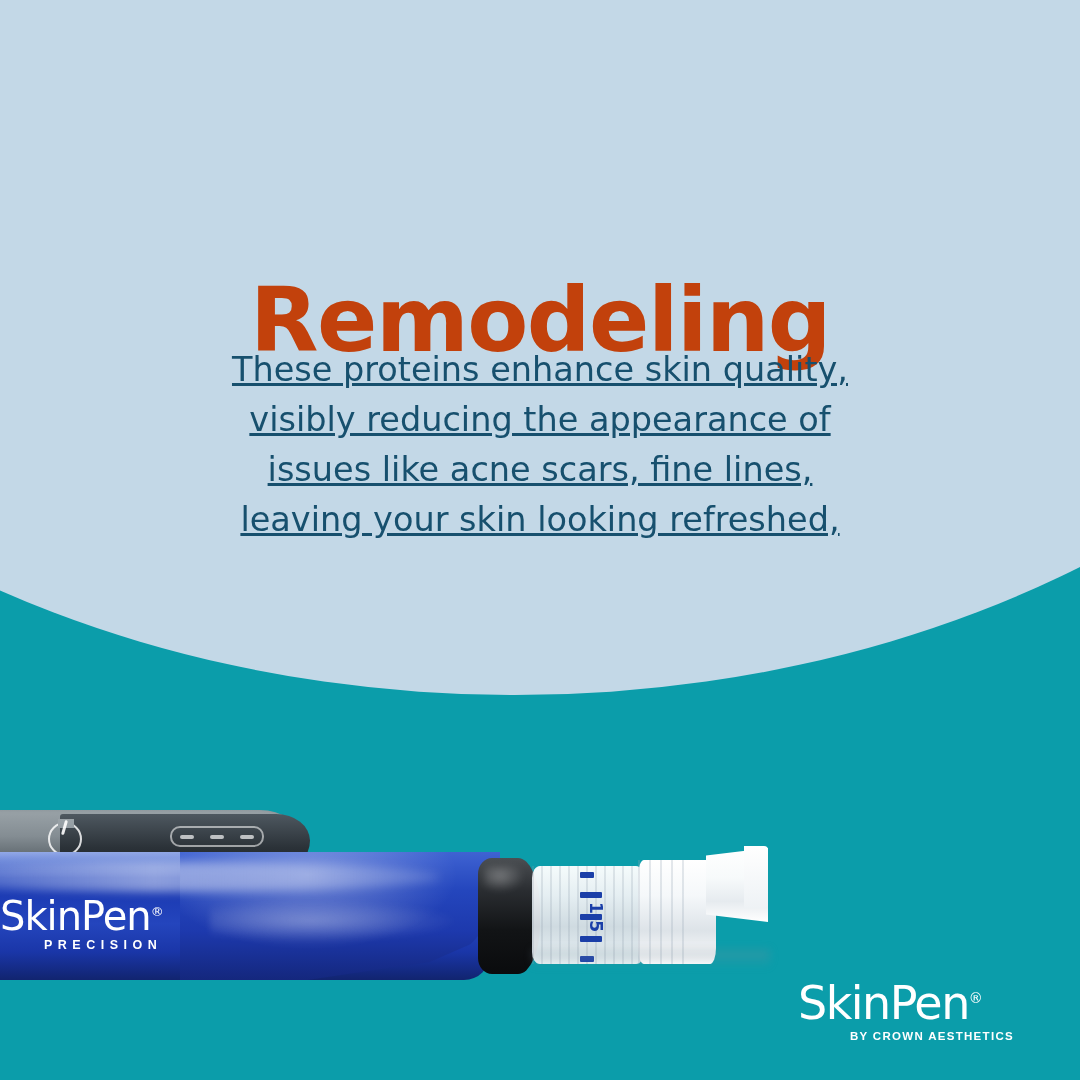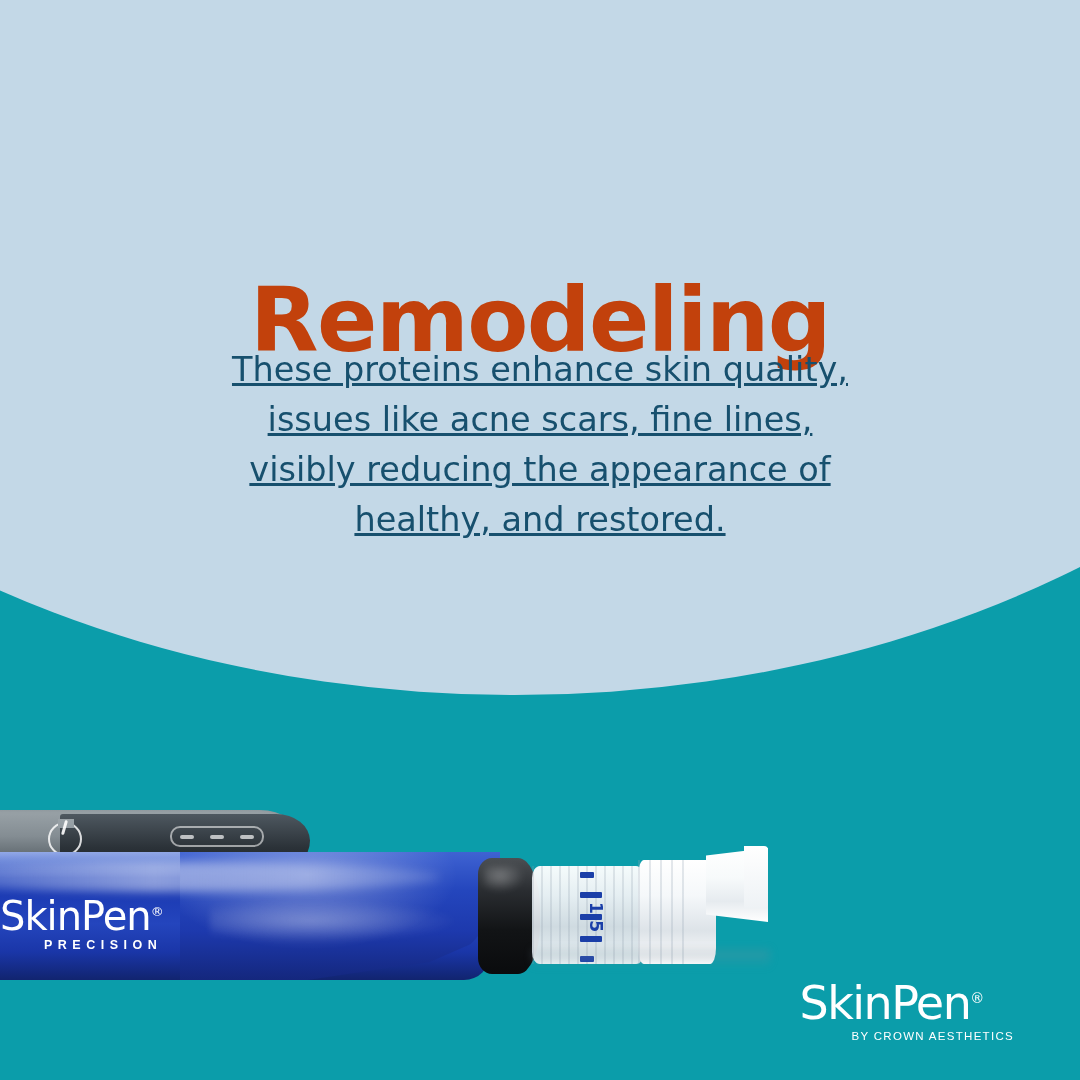--- a/index.html
+++ b/index.html
@@ -324,37 +324,38 @@
     vertical-align:super;
   }
   .brand .b-sub{
     display:block;
     margin-top:5px;
     margin-left:52px;
     font-family:"Liberation Sans", sans-serif;
     font-size:11.5px;
     letter-spacing:1.3px;
     white-space:nowrap;
+    font-weight:bold;
   }
 </style>
 </head>
 <body>
 
 <div id="stage">
 
   <div class="teal-base"></div>
   <div class="blue-ellipse"></div>
 
   <div class="copy">
     <h1 class="headline">Remodeling</h1>
     <div class="paragraph">
       <span class="pline">These proteins enhance skin quality,</span>
+      <span class="pline">visibly reducing the appearance of</span>
       <span class="pline">issues like acne scars, fine lines,</span>
-      <span class="pline">visibly reducing the appearance of</span>
-      <span class="pline">healthy, and restored.</span>
+      <span class="pline">leaving your skin looking refreshed,</span>
     </div>
   </div>
 
   <div class="device">
 
     <div class="panel"></div>
     <div class="panel-dark"></div>
 
     <div class="power-icon">
       <div class="power-icon-gap"></div>

